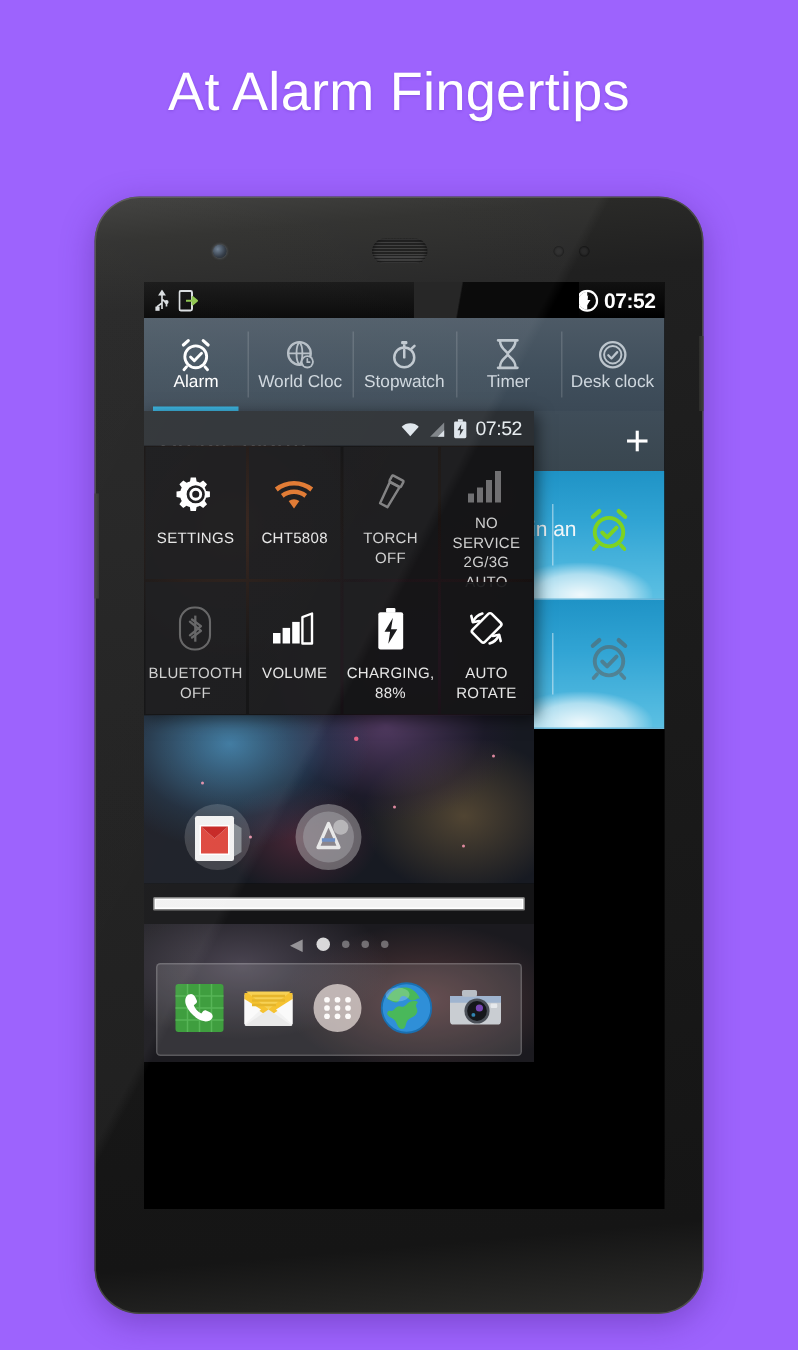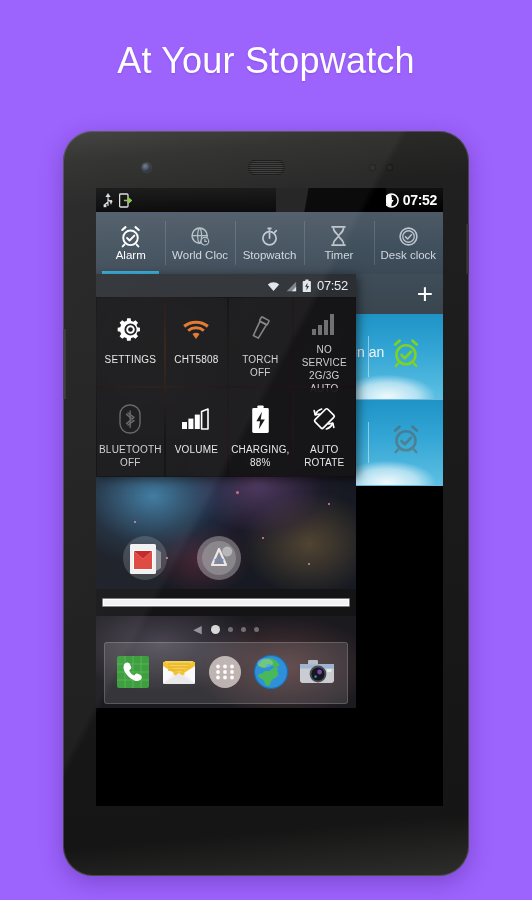--- a/index.html
+++ b/index.html
@@ -239,21 +239,21 @@
     border:1px solid rgba(255,255,255,0.18);
     border-radius:3px;
     display:flex; align-items:center; justify-content:space-around;
     padding:0 6px;
   }
   .dock-icon { width:42px; height:42px; }
 </style>
 </head>
 <body>
 
-<div class="headline">At Your Stopwatch</div>
+<div class="headline">At Alarm Fingertips</div>
 
 <div class="phone">
 
   <div class="front-cam"></div>
   <div class="speaker"></div>
   <div class="sensor s1"></div>
   <div class="sensor s2"></div>
   <div class="vol-btn"></div>
   <div class="pwr-btn"></div>
 

